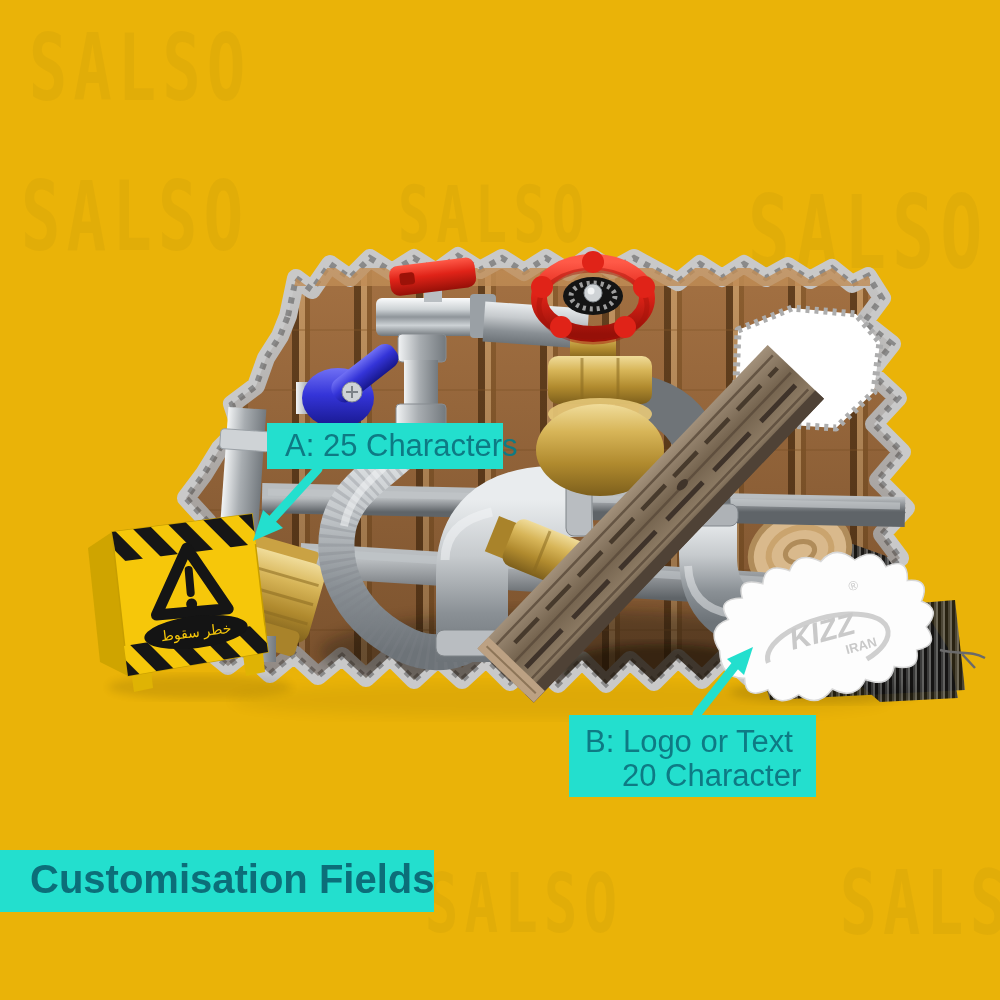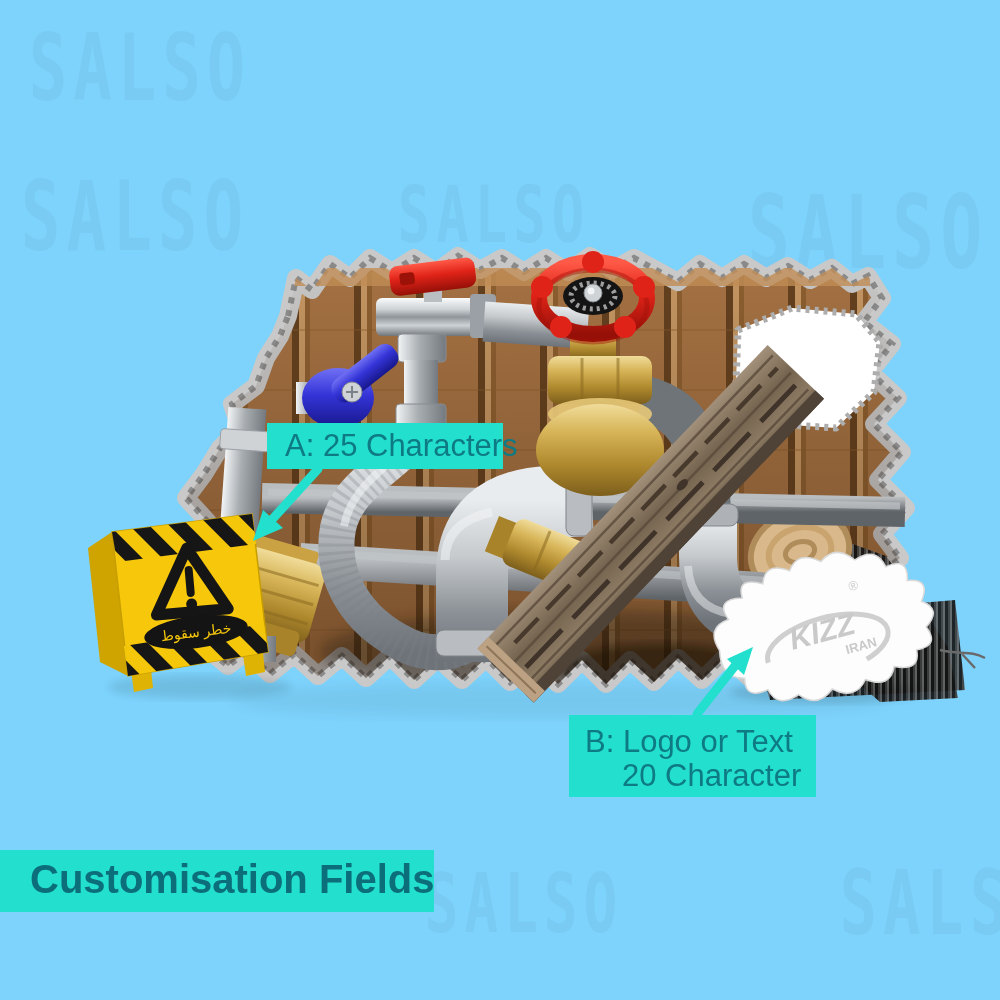--- a/index.html
+++ b/index.html
@@ -1,16 +1,16 @@
 <!DOCTYPE html>
 <html style="--teal: #23dfce; --teal_dark: #0e7a84; --banner_text: #0c6e79; --yellow: #f6c70a; --red: #e02318; --blue: #3434d8; --brass: #c9a243; --steel: #aeb4b8; --wood: #a57243; --plank: #75644f;"><head>
 <meta charset="utf-8">
 <style>
   html,body{margin:0;padding:0;background:#fff;}
-  #stage{position:relative;width:1000px;height:1000px;background:#7dd3fc;overflow:hidden;}
+  #stage{position:relative;width:1000px;height:1000px;background:#eab308;overflow:hidden;}
   svg{display:block;}
   text{font-family:"Liberation Sans",sans-serif;}
   .wm{font-family:"DejaVu Sans Mono",monospace;font-weight:700;fill:#1a1a1a;opacity:.035;letter-spacing:6px;text-anchor:middle;}
   .callout-rect{fill:var(--teal,#23dfce);}
   .callout-text{fill:var(--teal_dark,#0e7a84);font-size:31px;}
   .banner-rect{fill:var(--teal,#23dfce);}
   .banner-text{fill:var(--banner_text,#0c6e79);font-size:40px;font-weight:700;}
   .arrow-shaft{stroke:var(--teal,#23dfce);stroke-width:9;fill:none;stroke-linecap:round;}
   .arrow-head{fill:var(--teal,#23dfce);}
   .sign-yellow{fill:var(--yellow,#f6c70a);}

